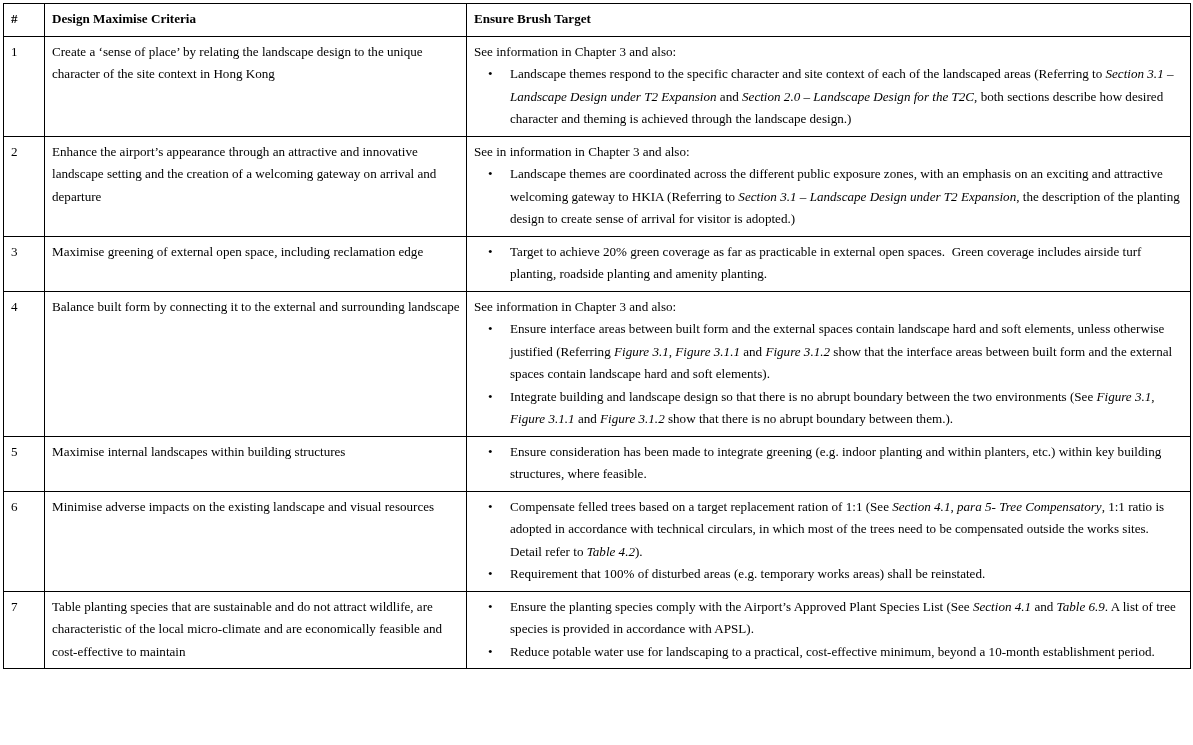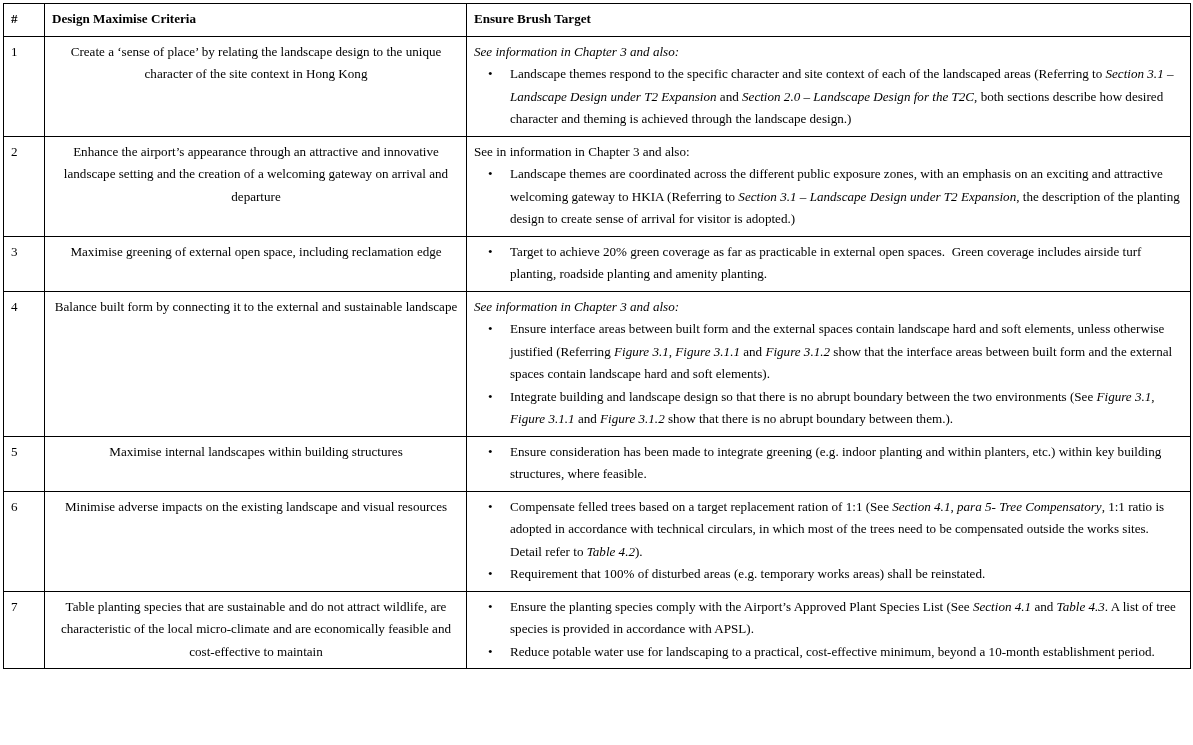--- a/index.html
+++ b/index.html
@@ -48,42 +48,41 @@
     line-height: 1.45;
   }
   td.num-cell {
     text-align: left;
     padding-left: 9px;
   }
   .lead-line {
     margin: 0 0 0 0;
     padding: 0;
   }
-  .lead-line.italic { font-style: italic; }
+  .lead-line.italic { }
 
   ul.bullets {
     list-style: none;
     margin: 0;
     padding: 0;
   }
   ul.bullets > li {
     position: relative;
     padding-left: 36px;
     margin: 0;
   }
   ul.bullets > li .bullet-dot {
     position: absolute;
     left: 14px;
     top: 0;
     line-height: 1.72;
     font-size: 13.1px;
   }
   .crit-text {
     display: block;
-    text-align: center;
   }
   i, em { font-style: italic; }
 </style>
 </head>
 <body>
 
 <div class="page">
   <table class="criteria-table">
     <colgroup>
       <col class="col-num">
@@ -129,21 +128,21 @@
           </td>
           <td>
             <ul class="bullets">
               <li><span class="bullet-dot">•</span><span>Target to achieve 20% green coverage as far as practicable in external open spaces.&nbsp; Green coverage includes airside turf planting, roadside planting and amenity planting.</span></li>
             </ul>
           </td>
         </tr>
         <tr>
           <td class="num-cell">4</td>
           <td>
-            <span class="crit-text">Balance built form by connecting it to the external and sustainable landscape</span>
+            <span class="crit-text">Balance built form by connecting it to the external and surrounding landscape</span>
           </td>
           <td>
             <div class="lead-line italic">See information in Chapter 3 and also:</div>
             <ul class="bullets">
               <li><span class="bullet-dot">•</span><span>Ensure interface areas between built form and the external spaces contain landscape hard and soft elements, unless otherwise justified (Referring <i>Figure 3.1</i>, <i>Figure 3.1.1</i> and <i>Figure 3.1.2</i> show that the interface areas between built form and the external spaces contain landscape hard and soft elements).</span></li>
               <li><span class="bullet-dot">•</span><span>Integrate building and landscape design so that there is no abrupt boundary between the two environments (See <i>Figure 3.1</i>, <i>Figure 3.1.1</i> and <i>Figure 3.1.2</i> show that there is no abrupt boundary between them.).</span></li>
             </ul>
           </td>
         </tr>
         <tr>
@@ -169,20 +168,20 @@
             </ul>
           </td>
         </tr>
         <tr>
           <td class="num-cell">7</td>
           <td>
             <span class="crit-text">Table planting species that are sustainable and do not attract wildlife, are characteristic of the local micro-climate and are economically feasible and cost-effective to maintain</span>
           </td>
           <td>
             <ul class="bullets">
-              <li><span class="bullet-dot">•</span><span>Ensure the planting species comply with the Airport’s Approved Plant Species List (See <i>Section 4.1</i> and <i>Table 4.3</i>. A list of tree species is provided in accordance with APSL).</span></li>
+              <li><span class="bullet-dot">•</span><span>Ensure the planting species comply with the Airport’s Approved Plant Species List (See <i>Section 4.1</i> and <i>Table 6.9</i>. A list of tree species is provided in accordance with APSL).</span></li>
               <li><span class="bullet-dot">•</span><span>Reduce potable water use for landscaping to a practical, cost-effective minimum, beyond a 10-month establishment period.</span></li>
             </ul>
           </td>
         </tr>
       </tbody>
   </table>
 </div>
 
 </body></html>

